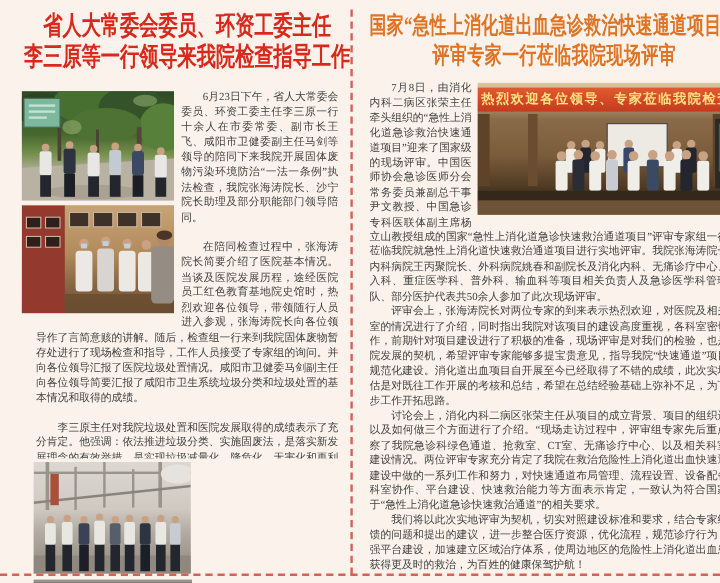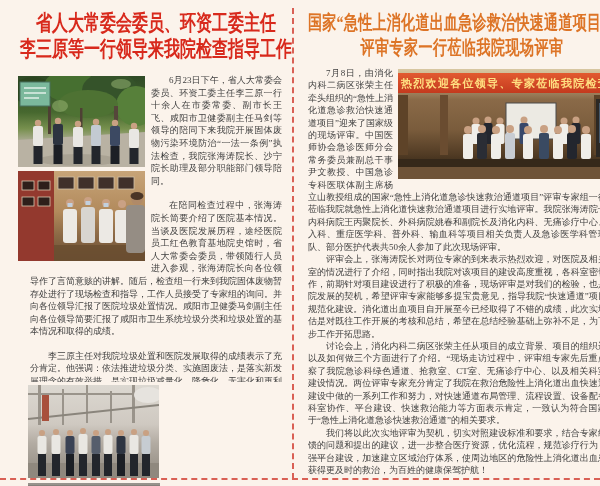--- a/index.html
+++ b/index.html
@@ -161,21 +161,21 @@
               </g>
             <g>
                 <circle cx="119" cy="28" r="6" fill="#b08a68"></circle>
                 <ellipse cx="119" cy="25" rx="6.5" ry="4" fill="#4a3526"></ellipse>
                 <rect x="108" y="34" width="19" height="48" rx="4" fill="#958d84"></rect>
               </g>
           </svg>
         </div>
       </div>
       <p>6月23日下午，省人大常委会委员、环资工委主任李三原一行十余人在市委常委、副市长王飞、咸阳市卫健委副主任马剑等领导的陪同下来我院开展固体废物污染环境防治“一法一条例”执法检查，我院张海涛院长、沙宁院长助理及部分职能部门领导陪同。</p>
-      <p>在陪同检查过程中，张海涛院长简要介绍了医院基本情况。当谈及医院发展历程，途经医院员工红色教育基地院史馆时，省人大常委会委员，带领随行人员进入参观，张海涛院长向各位领导作了言简意赅的讲解。随后，检查组一行来到我院固体废物暂存处进行了现场检查和指导，工作人员接受了专家组的询问。并向各位领导汇报了医院垃圾处置情况。咸阳市卫健委马剑副主任向各位领导简要汇报了咸阳市卫生系统垃圾分类和垃圾处置的基本情况和取得的成绩。</p>
+      <p>在陪同检查过程中，张海涛院长简要介绍了医院基本情况。当谈及医院发展历程，途经医院员工红色教育基地院史馆时，热烈欢迎各位领导，带领随行人员进入参观，张海涛院长向各位领导作了言简意赅的讲解。随后，检查组一行来到我院固体废物暂存处进行了现场检查和指导，工作人员接受了专家组的询问。并向各位领导汇报了医院垃圾处置情况。咸阳市卫健委马剑副主任向各位领导简要汇报了咸阳市卫生系统垃圾分类和垃圾处置的基本情况和取得的成绩。</p>
       <p>李三原主任对我院垃圾处置和医院发展取得的成绩表示了充分肯定。他强调：依法推进垃圾分类、实施固废法，是落实新发展理念的有效举措，是实现垃圾减量化、降危化、无害化和再利用的根本途径，也是推进生态文明、建设美丽中国的必由之路。市、县两级政府要深化认识、提高站位，依法加快推进垃圾分类工作，快速通道、碧水、青山的“美丽咸阳”建设不断向纵深发展。</p>
 
     </div>
   </div>
 
   <div class="bottom-photos">
 
     <div class="photo photo-yard">
       <svg width="131" height="93" viewBox="0 0 131 93">
         <g fill="#9a948b">

